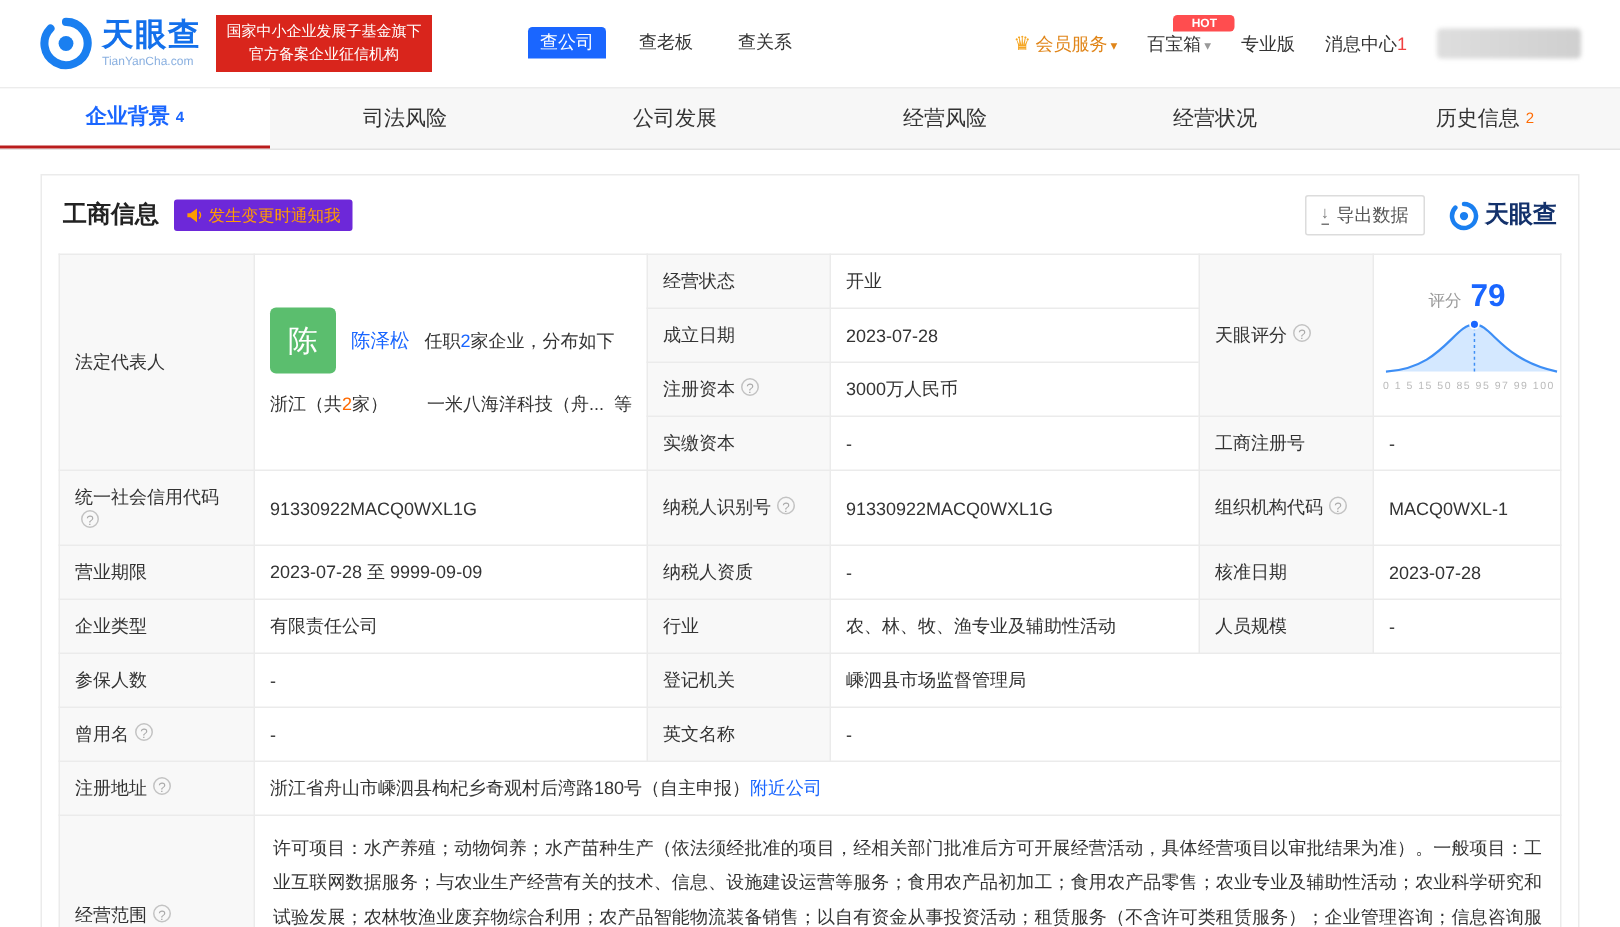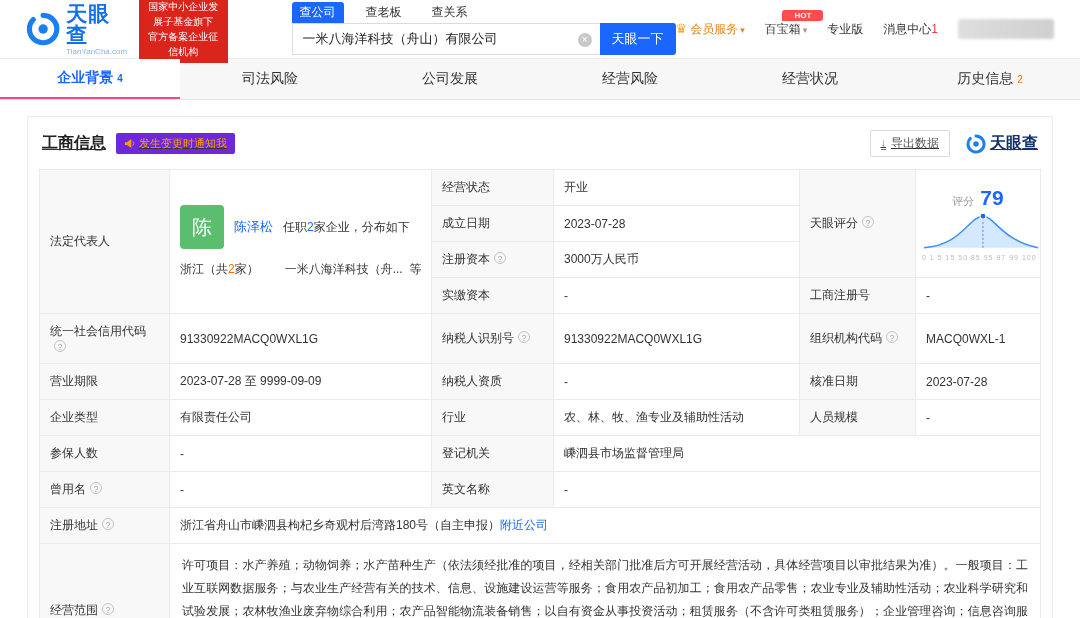--- a/index.html
+++ b/index.html
@@ -30,28 +30,28 @@
   .caret { font-size:9px; color:#999; margin-left:2px; }
   .vip .caret { color:#e08519; }
   .toolbox { position:relative; }
   .hot-badge { position:absolute; top:-11px; right:-16px; background:#ff4d4f; color:#fff; font-size:8px; padding:1px 12px; border-radius:3px 3px 3px 0; font-weight:bold; }
   .msg-count { color:#f04040; }
   .blur-block { width:96px; height:20px; border-radius:3px; background:linear-gradient(90deg,#dedede,#cfcfcf); filter:blur(1.5px); }
 
   
   .nav { display:flex; height:42px; background:#f7f7f7; border-top:1px solid #ececec; border-bottom:1px solid #e3e3e3; }
   .nav-tab { flex:1; display:flex; align-items:center; justify-content:center; font-size:14px; color:#333; cursor:pointer; gap:2px; }
-  .nav-tab.active { background:#fff; color:#1a66ff; border-bottom:2px solid #ec4899; font-weight:bold; }
+  .nav-tab.active { background:#fff; color:#1a66ff; border-bottom:2px solid #b91c1c; font-weight:bold; }
   .nav-count { font-size:10px; vertical-align:super; margin-left:2px; }
   .nav-tab.active .nav-count { color:#1a66ff; }
   .nav-count.orange { color:#ff6a00; }
 
   
   .card { margin:16px 27px 0; border:1px solid #ebebeb; padding:13px 11px 18px; background:#fff; }
-  .card-head { display:flex; align-items:center; padding:0 3px; margin-bottom:12px;text-decoration:underline; }
+  .card-head { display:flex; align-items:center; padding:0 3px; margin-bottom:12px; }
   .sec-title { font-size:16px; font-weight:bold; color:#222; }
   .notify-chip { margin-left:10px; display:flex; align-items:center; gap:4px; background:#6d28d9; color:#ff9d00; font-size:11px; padding:3px 8px; border-radius:2px; cursor:pointer; }
   .export-btn { margin-left:auto; display:flex; align-items:center; gap:5px; border:1px solid #dcdcdc; background:#fff; color:#555; font-size:12px; padding:4px 10px; border-radius:2px; cursor:pointer; font-family:inherit; }
   .dl-ic { display:inline-block; line-height:1; border-bottom:1.5px solid #777; padding-bottom:1px; font-size:11px; color:#777; }
   .watermark { margin-left:16px; display:flex; align-items:center; gap:4px; }
   .watermark svg { width:20px; height:20px; }
   .wm-text { font-size:16px; font-weight:bold; color:#13316b; }
 
   
   table.info { width:100%; border-collapse:collapse; font-size:12px; table-layout:fixed; }
@@ -97,27 +97,20 @@
   <div class="gov-badge">
     <div>国家中小企业发展子基金旗下</div>
     <div>官方备案企业征信机构</div>
   </div>
 
   <div class="search-block">
     <div class="search-tabs">
       <span class="stab active">查公司</span>
       <span class="stab">查老板</span>
       <span class="stab">查关系</span>
-    </div>
-    <div class="search-row">
-      <div class="search-input-wrap">
-        <input value="一米八海洋科技（舟山）有限公司" style="">
-        <span class="clear-icon">×</span>
-      </div>
-      <button class="search-btn">天眼一下</button>
     </div>
   </div>
 
   <div class="header-right">
     <span class="hr-item vip"><span class="crown">♛</span><span>会员服务</span><span class="caret">▾</span></span>
     <span class="hr-item toolbox"><span>百宝箱</span><span class="caret">▾</span><span class="hot-badge">HOT</span></span>
     <span class="hr-item">专业版</span>
     <span class="hr-item"><span>消息中心</span><span class="msg-count">1</span></span>
     <span class="blur-block"></span>
   </div>

